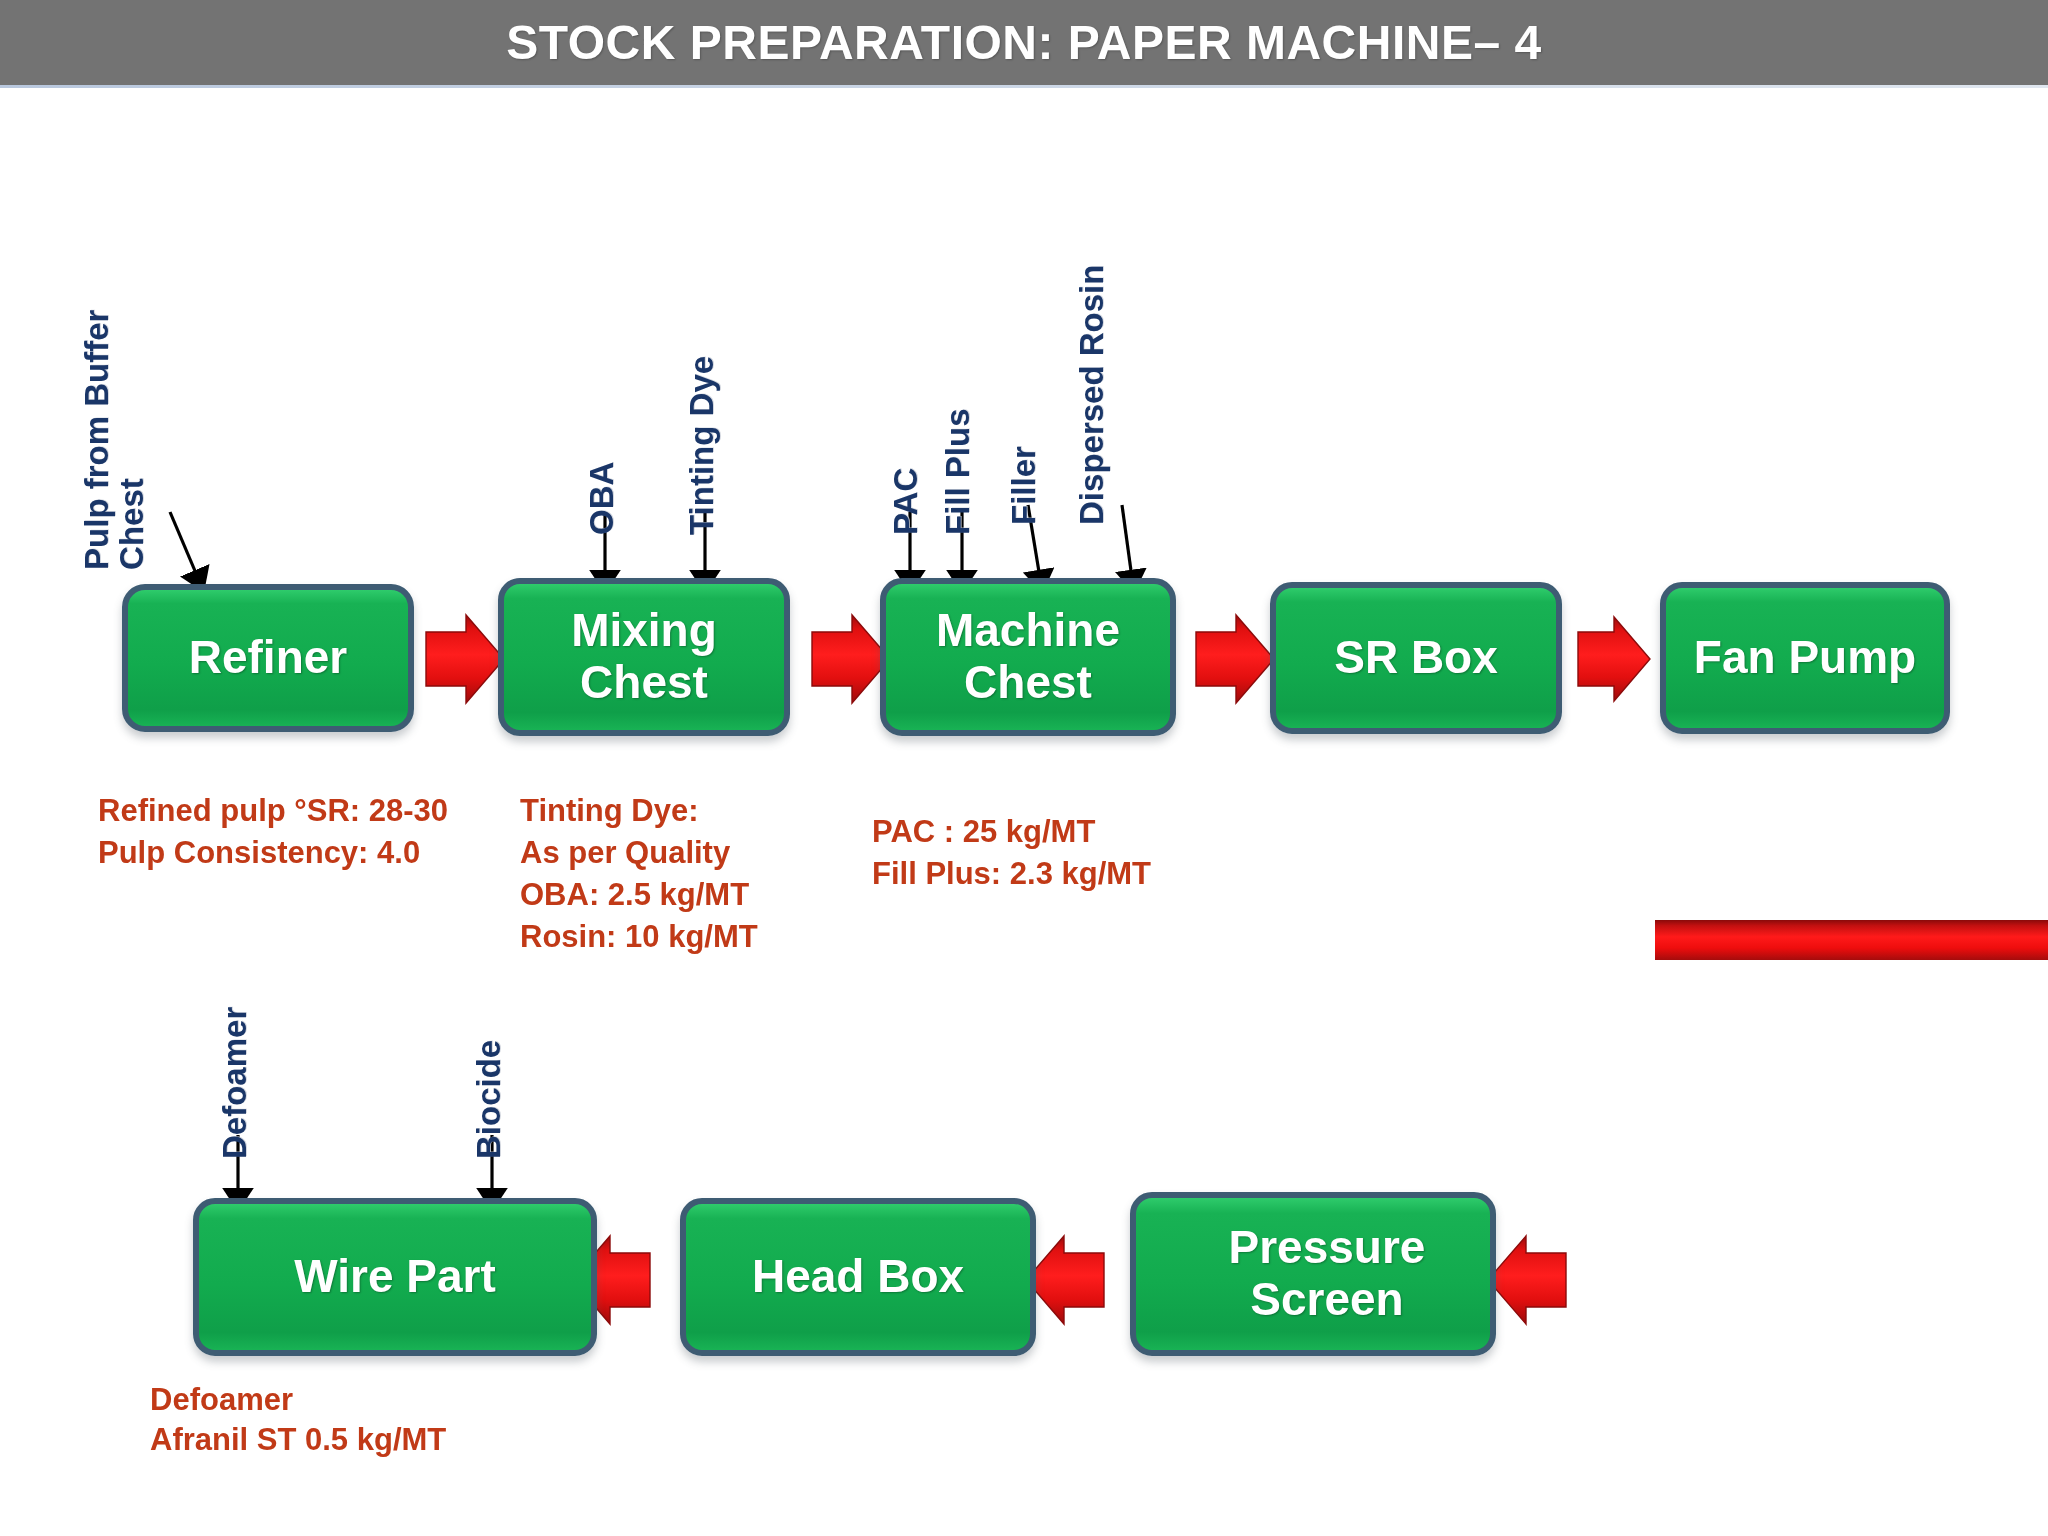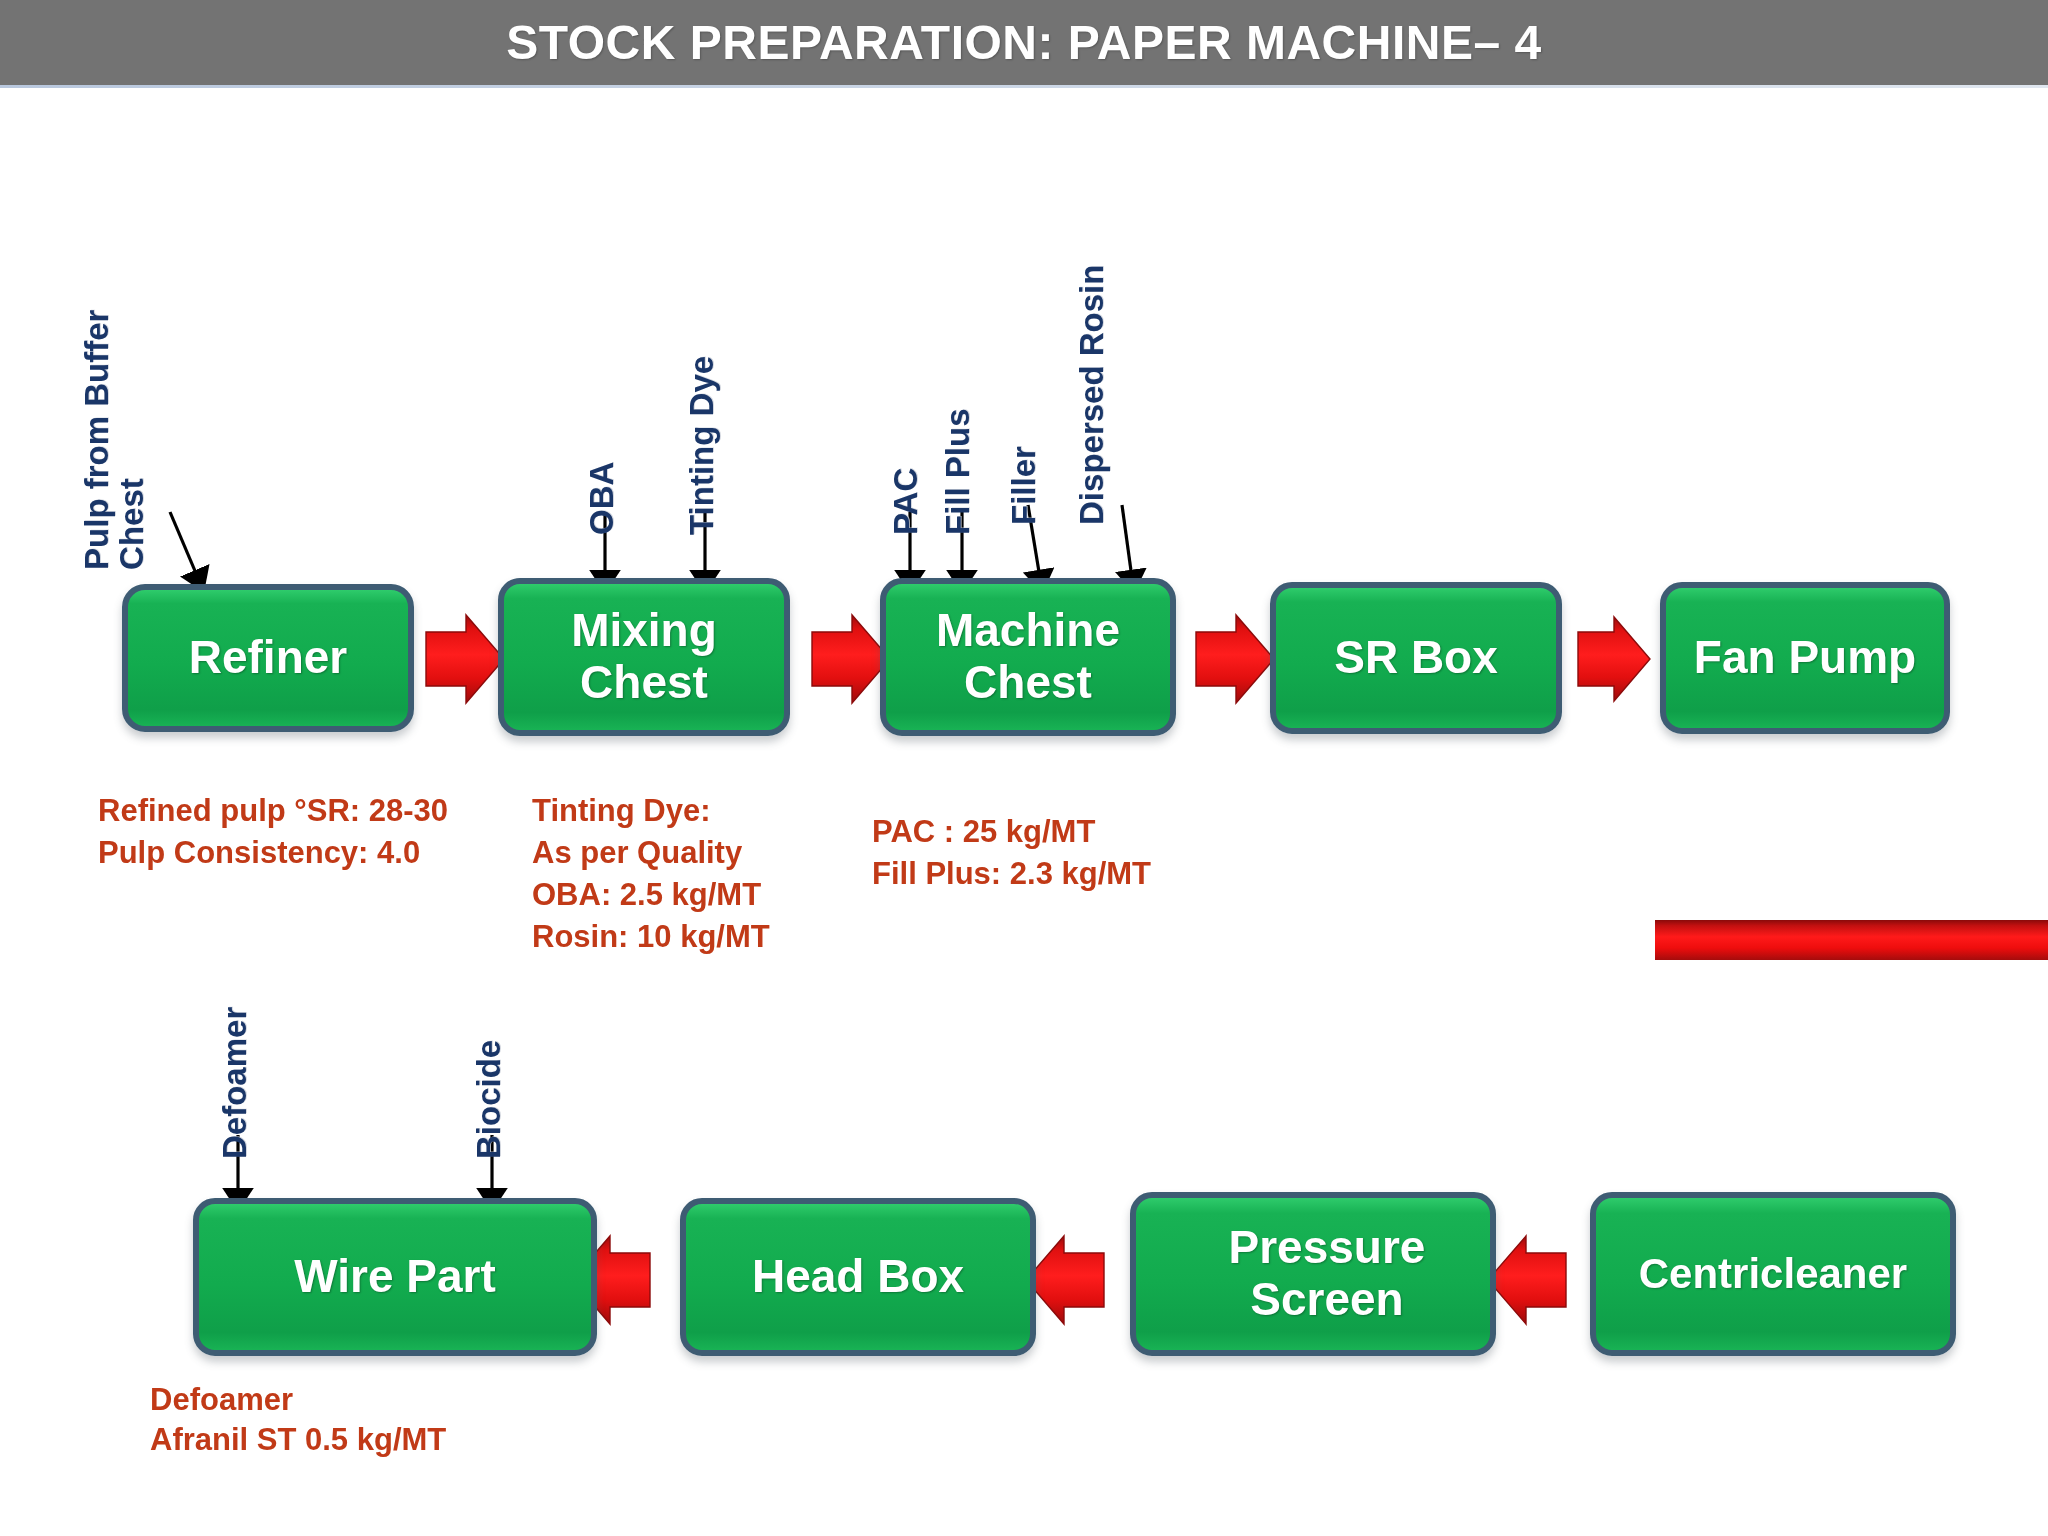--- a/index.html
+++ b/index.html
@@ -246,30 +246,27 @@
     <div class="label">Head Box</div>
   </div>
 
   <div class="proc-box" style="left:1130px; top:1192px; width:366px; height:164px;padding-left:28px;">
     <div class="label">
       <span>Pressure</span><br>
       <span>Screen</span>
     </div>
   </div>
 
-  <div class="proc-box" style="left:1590px; top:1192px; width:366px; height:164px;">
-    <div class="label" style="font-size:42px;">Centricleaner</div>
-  </div>
 
   <div class="note" style="left:98px; top:790px;">
     <span class="nline">Refined pulp °SR: 28-30</span>
     <span class="nline">Pulp Consistency: 4.0</span>
   </div>
 
-  <div class="note" style="left:520px; top:790px;margin-left:12px;">
+  <div class="note" style="left:520px; top:790px;">
     <span class="nline">Tinting Dye:</span>
     <span class="nline">As per Quality</span>
     <span class="nline">OBA: 2.5 kg/MT</span>
     <span class="nline">Rosin: 10 kg/MT</span>
   </div>
 
   <div class="note" style="left:872px; top:775px;margin-top:36px;">
     <span class="nline">PAC : 25 kg/MT</span>
     <span class="nline">Fill Plus: 2.3 kg/MT</span>
   </div>

